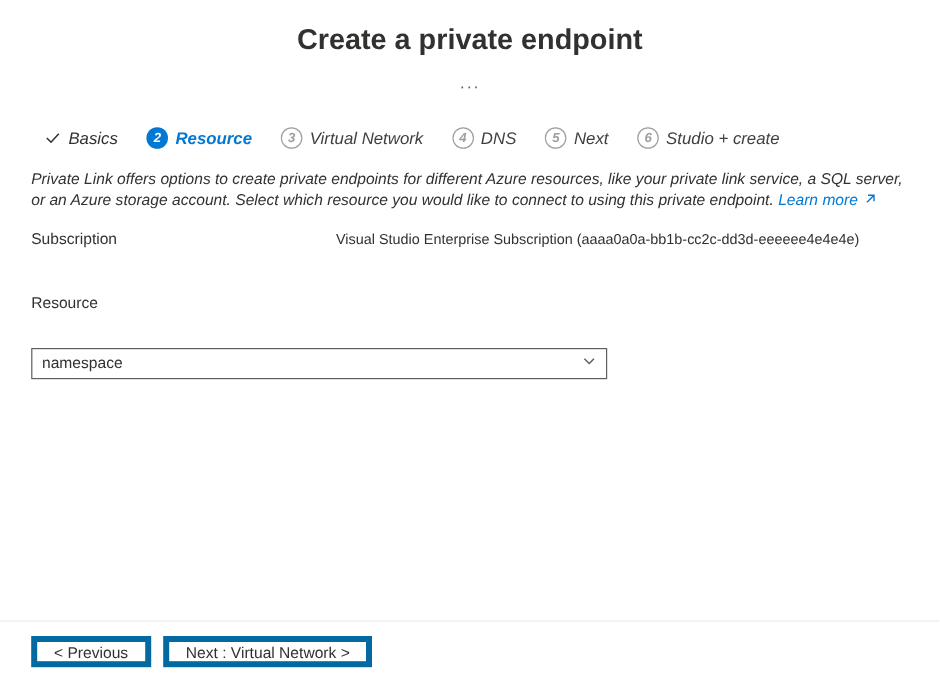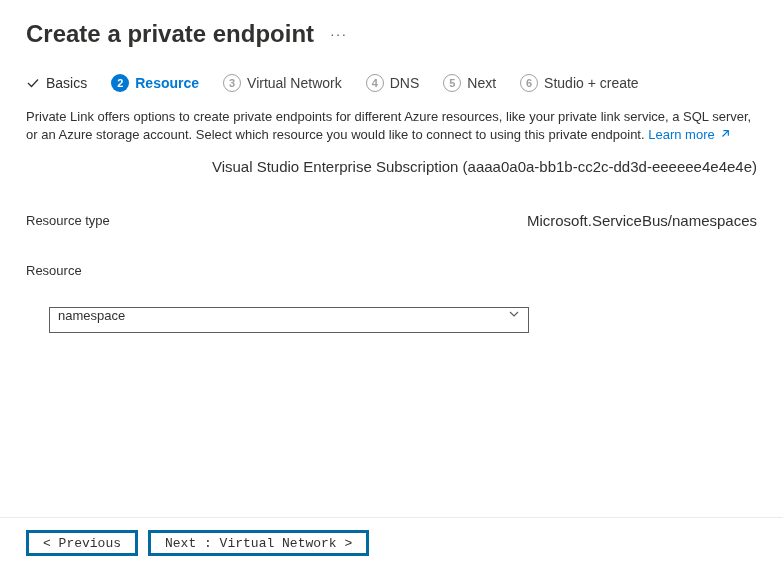--- a/index.html
+++ b/index.html
@@ -10,37 +10,39 @@
       background: #fff;
       width: 783px;
       height: 568px;
       position: relative;
     }
     .header {
       padding: 20px 26px 8px 26px;
       display: flex;
       align-items: center;
       gap: 16px;
+      flex-direction: column;
     }
     .page-title {
       font-size: 24px;
       font-weight: 600;
       color: #323130;
     }
     .more-icon {
       color: #605e5c;
       font-size: 14px;
       letter-spacing: 1px;
       cursor: pointer;
     }
     .tabs {
       display: flex;
       gap: 24px;
-      padding: 18px 26px 12px 26px;
-      align-items: center;
+      padding: 18px 26px 12px 37px;
+      align-items: center;
+      font-style: italic;
     }
     .tab {
       display: flex;
       align-items: center;
       gap: 6px;
       font-size: 14px;
       cursor: pointer;
     }
     .tab-check {
       width: 14px;
@@ -62,20 +64,21 @@
     .tab-completed .tab-label { color: #323130; }
     .tab-active .tab-num { background: #0078d4; color: #fff; }
     .tab-active .tab-label { color: #0078d4; font-weight: 600; }
     .tab-pending .tab-num { border: 1px solid #a19f9d; color: #a19f9d; background: #fff; }
     .tab-pending .tab-label { color: #404040; }
     .description {
       padding: 4px 26px 4px 26px;
       font-size: 13px;
       line-height: 1.4;
       color: #323130;
+      font-style: italic;
     }
     .learn-more {
       color: #0078d4;
       text-decoration: none;
       cursor: pointer;
     }
     .ext-icon {
       color: #0078d4;
       font-size: 11px;
       margin-left: 2px;
@@ -107,62 +110,61 @@
       border-radius: 50%;
       display: inline-flex;
       align-items: center;
       justify-content: center;
       font-size: 9px;
       color: #605e5c;
       font-style: italic;
       font-family: Georgia, serif;
     }
     .form-value {
-      font-size: 15px;
+      font-size: 12px;
       color: #323130;
       flex: 1;
-      text-align: right;
     }
     .select {
       flex: 1;
       max-width: 480px;
       height: 26px;
       border: 1px solid #605e5c;
       padding: 0 8px;
       display: flex;
+      align-items: center;
       justify-content: space-between;
       font-size: 13px;
       background: #fff;
       cursor: pointer;
-      margin-left: 23px;
     }
     .chevron {
       display: inline-block;
     }
     .footer {
       position: absolute;
       left: 0;
       right: 0;
       bottom: 0;
       border-top: 1px solid #edebe9;
       padding: 12px 26px;
       display: flex;
       gap: 10px;
     }
     .btn {
       height: 26px;
       padding: 0 14px;
-      border: 3px solid #0369a1;
+      border: 5px solid #0369a1;
       background: #fff;
       font-size: 13px;
       color: #323130;
       cursor: pointer;
       display: inline-flex;
       align-items: center;
-      font-family: Liberation Mono, monospace;
+      font-family: Liberation Sans, sans-serif;
     }
   </style>
 </head>
 <body>
 
 <div class="header">
   <h1 class="page-title">Create a private endpoint</h1>
   <span class="more-icon">···</span>
 </div>
 
@@ -201,25 +203,22 @@
   <span>Private Link offers options to create private endpoints for different Azure resources, like your private link service, a SQL server, or an Azure storage account. Select which resource you would like to connect to using this private endpoint.</span>
   <a class="learn-more">Learn more</a><span class="ext-icon">
     <svg width="10" height="10" viewBox="0 0 12 12" style="vertical-align:baseline">
         <path d="M4 2 H10 V8 M10 2 L3 9" stroke="#0078d4" stroke-width="1.4" fill="none"></path>
       </svg>
   </span>
 </div>
 
 <div class="form-grid">
   <div class="form-row">
+    <div class="form-label">Subscription</div>
     <div class="form-value">Visual Studio Enterprise Subscription (aaaa0a0a-bb1b-cc2c-dd3d-eeeeee4e4e4e)</div>
-  </div>
-  <div class="form-row">
-    <div class="form-label">Resource type</div>
-    <div class="form-value">Microsoft.ServiceBus/namespaces</div>
   </div>
   <div class="form-row">
     <div class="form-label">Resource</div>
   </div>
   <div class="form-row">
     <div class="select">
       <span>namespace</span>
       <span class="chevron">
         <svg width="12" height="12" viewBox="0 0 12 12">
             <path d="M2 4 L6 8 L10 4" stroke="#605e5c" stroke-width="1.2" fill="none"></path>

